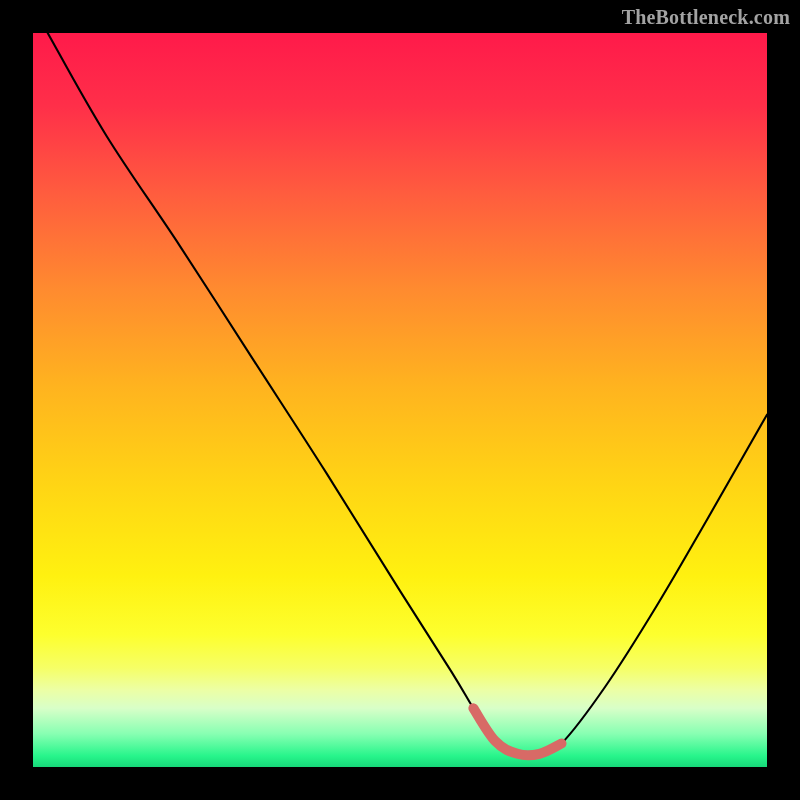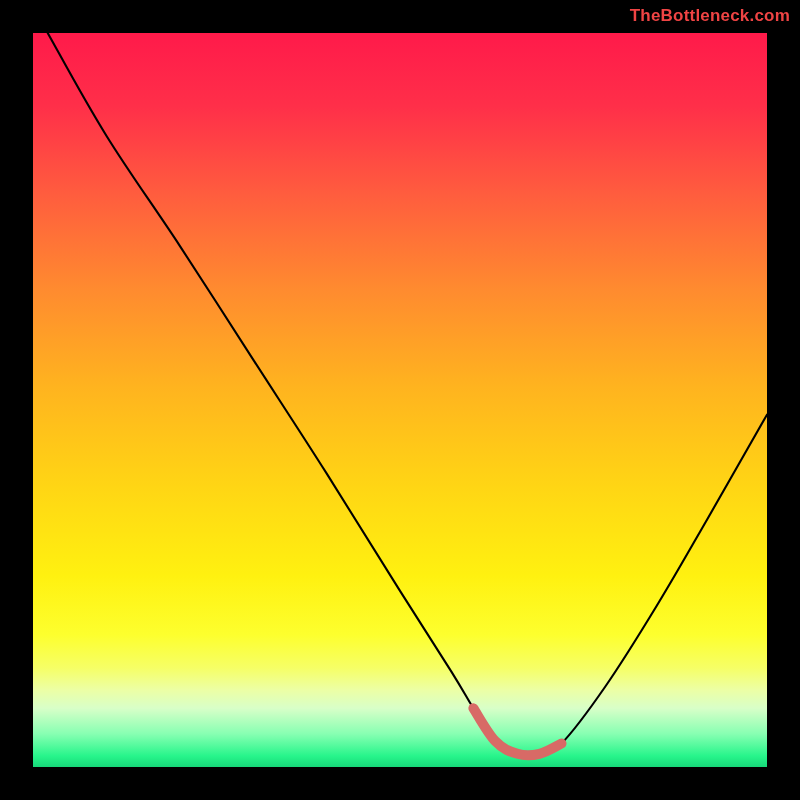--- a/index.html
+++ b/index.html
@@ -37,24 +37,24 @@
     position: absolute;
     left: 0;
     top: 0;
     width: 734px;
     height: 734px;
   }
   .attribution {
     position: absolute;
     top: 6px;
     right: 10px;
-    font-family: Liberation Sans, sans-serif;
-    font-size: 17px;
+    font-family: Liberation Serif, serif;
+    font-size: 20px;
     font-weight: 600;
-    color: #ef4444;
+    color: #a3a3a3;
     letter-spacing: 0.2px;
   }
 </style>
 </head>
 <body>
 
 <div class="frame">
   <div class="plot-area">
     <svg class="gradient" viewBox="0 0 734 734" preserveAspectRatio="none">
       <defs>

